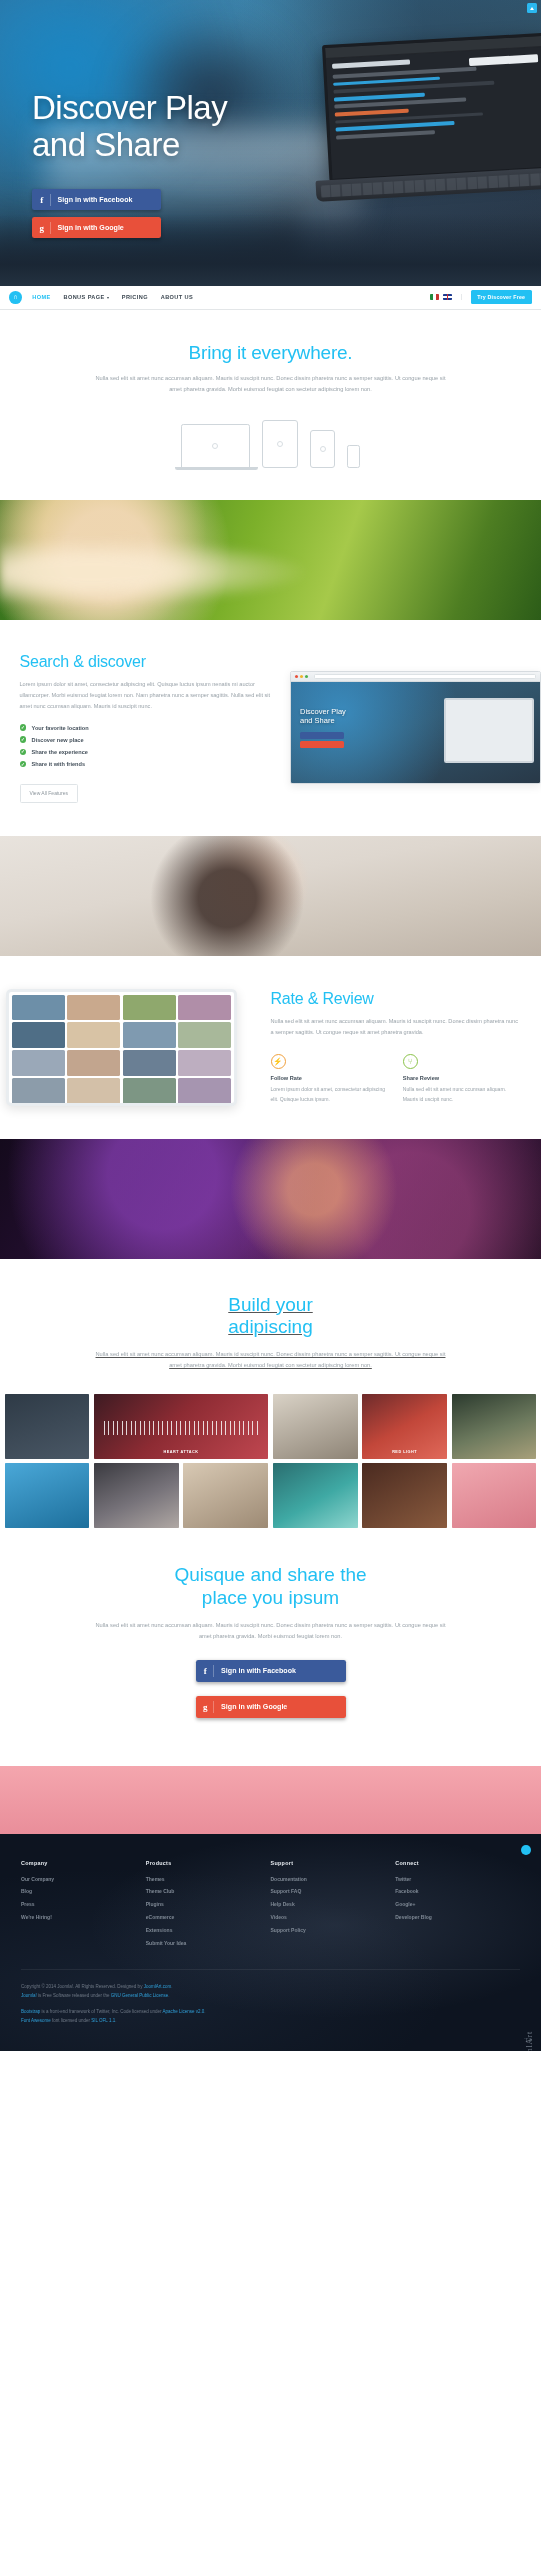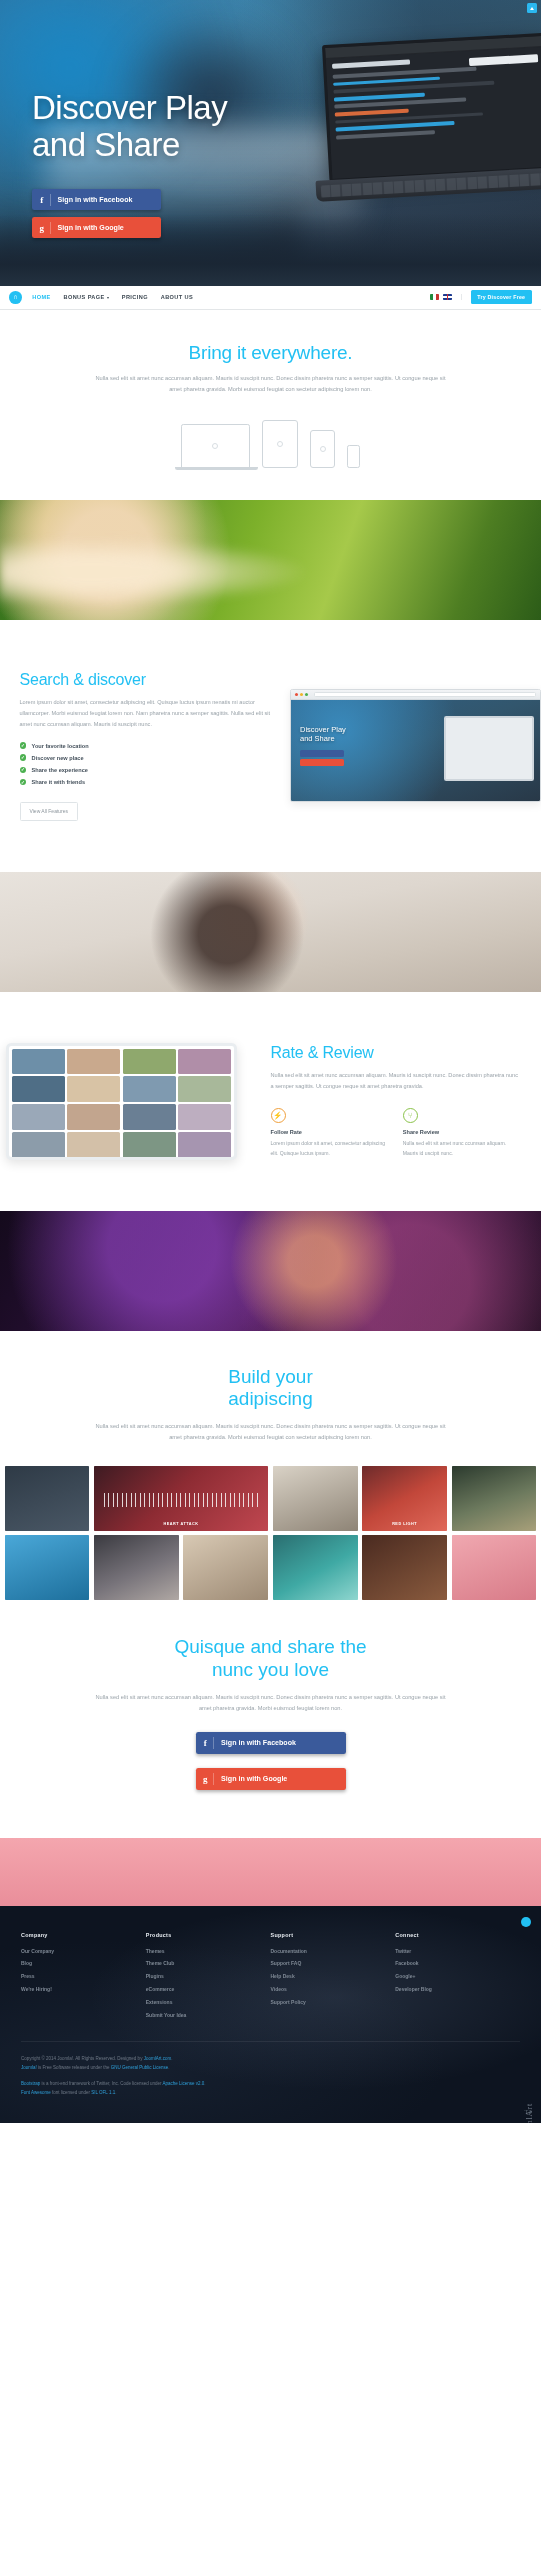--- a/index.html
+++ b/index.html
@@ -206,21 +206,21 @@
   }
   .band-concert{
     background:
       radial-gradient(circle at 58% 42%, rgba(255,180,120,.6) 0 8%, transparent 26%),
       radial-gradient(circle at 30% 30%, rgba(150,70,200,.65) 0 14%, transparent 40%),
       radial-gradient(circle at 76% 60%, rgba(210,90,160,.5) 0 14%, transparent 42%),
       linear-gradient(120deg,#140a1c 0%, #2a1038 28%, #4a1a52 50%, #2b0f36 74%, #120818 100%);
   }
 
   
-  .split{ display:flex; align-items:center; padding:51px 0; }
+  .split{ display:flex; align-items:center; padding:33px 0; }
   .split .col{ flex:1; }
   .col-text{ padding:0 19.5px; }
   .h2-left{
     font-size:16px; font-weight:300; color:#22c0f3; text-align:left; letter-spacing:-0.2px;
   }
   .p-left{ font-size:5.6px; line-height:2.0; color:#9aa3aa; margin-top:8.3px; }
   .checklist{ margin-top:12px; list-style:none; }
   .checklist li{
     display:flex; align-items:center; gap:5.3px; margin-bottom:5.3px;
     font-size:5.6px; font-weight:bold; color:#45515c;
@@ -285,21 +285,21 @@
   .feat-ic{
     width:15px; height:15px; border-radius:50%; display:flex; align-items:center;
     justify-content:center; font-size:7.5px; margin-bottom:6px;
   }
   .ic-orange{ border:0.8px solid #f0a03c; color:#f0a03c; }
   .ic-green{ border:0.8px solid #8bc34a; color:#8bc34a; }
   .feat-t{ font-size:5.6px; font-weight:bold; color:#45515c; margin-bottom:4.5px; }
   .feat-p{ font-size:5.1px; line-height:1.9; color:#9aa3aa; }
 
   
-  .gallery-sec{ padding:35px 0 0; background:#fff; position:relative; }
+  .gallery-sec{ padding:35px 0 0; background:#fff; position:relative;text-decoration:underline; }
   .h2-two{ font-size:19px; font-weight:300; color:#22c0f3; text-align:center; line-height:1.2; }
   .gal-grid{
     display:grid; grid-template-columns:repeat(6,1fr); gap:4.5px; margin-top:22.5px; padding:0 4.5px 0;
   }
   .tile{ height:65px; border-radius:0.8px; position:relative; overflow:hidden; }
   .tile-label{
     position:absolute; left:0; right:0; bottom:4.5px; text-align:center;
     font-size:3.8px; font-weight:bold; color:#fff; letter-spacing:0.5px;
   }
   .ecg{
@@ -570,21 +570,21 @@
       <div class="tile" style="background:linear-gradient(155deg,#d8c9b4,#9d8a74)"></div>
       <div class="tile" style="background:linear-gradient(150deg,#2a6e70,#3fa9a4 55%,#8fd6cf)"></div>
       <div class="tile" style="background:linear-gradient(150deg,#4a2a20,#8a5b3e)"></div>
       <div class="tile" style="background:linear-gradient(160deg,#f0a8b0,#d87b88)"></div>
     </div>
   </section>
 
   <section class="cta">
     <h2 class="h2-two">
       <span>Quisque and share the</span><br>
-      <span>nunc you love</span>
+      <span>place you ipsum</span>
     </h2>
     <p class="lead">Nulla sed elit sit amet nunc accumsan aliquam. Mauris id suscipit nunc. Donec dissim pharetra nunc a semper sagittis. Ut congue neque sit amet pharetra gravida. Morbi euismod feugiat lorem non.</p>
     <div class="cta-btns">
       <button class="sbtn btn-fb">
         <span class="ic">f</span>
         <span>Sign in with Facebook</span>
       </button>
       <button class="sbtn btn-gp">
         <span class="ic">g</span>
         <span>Sign in with Google</span>

